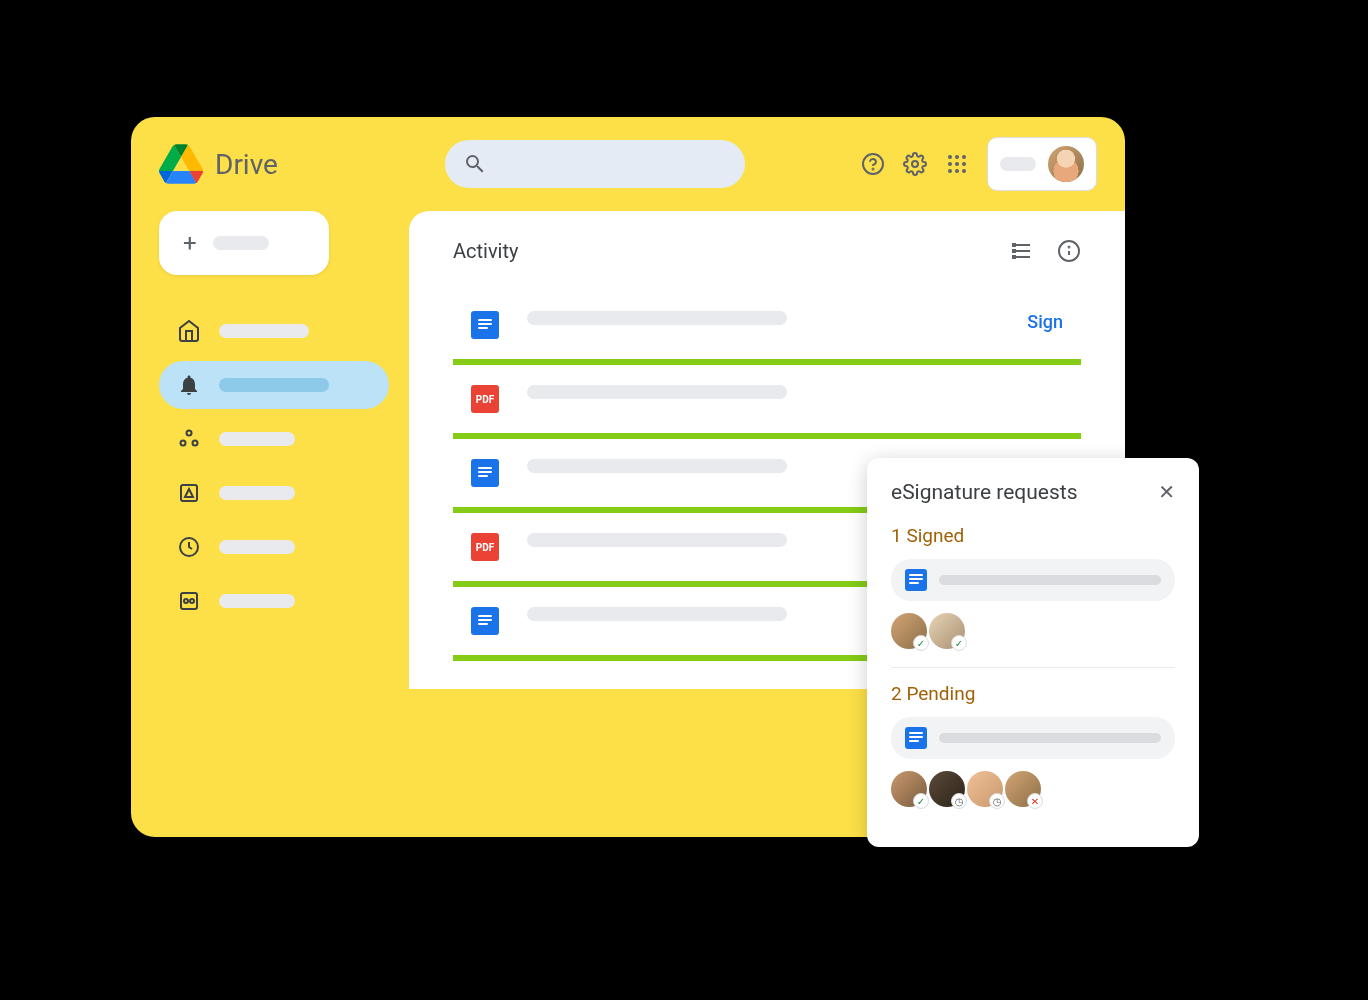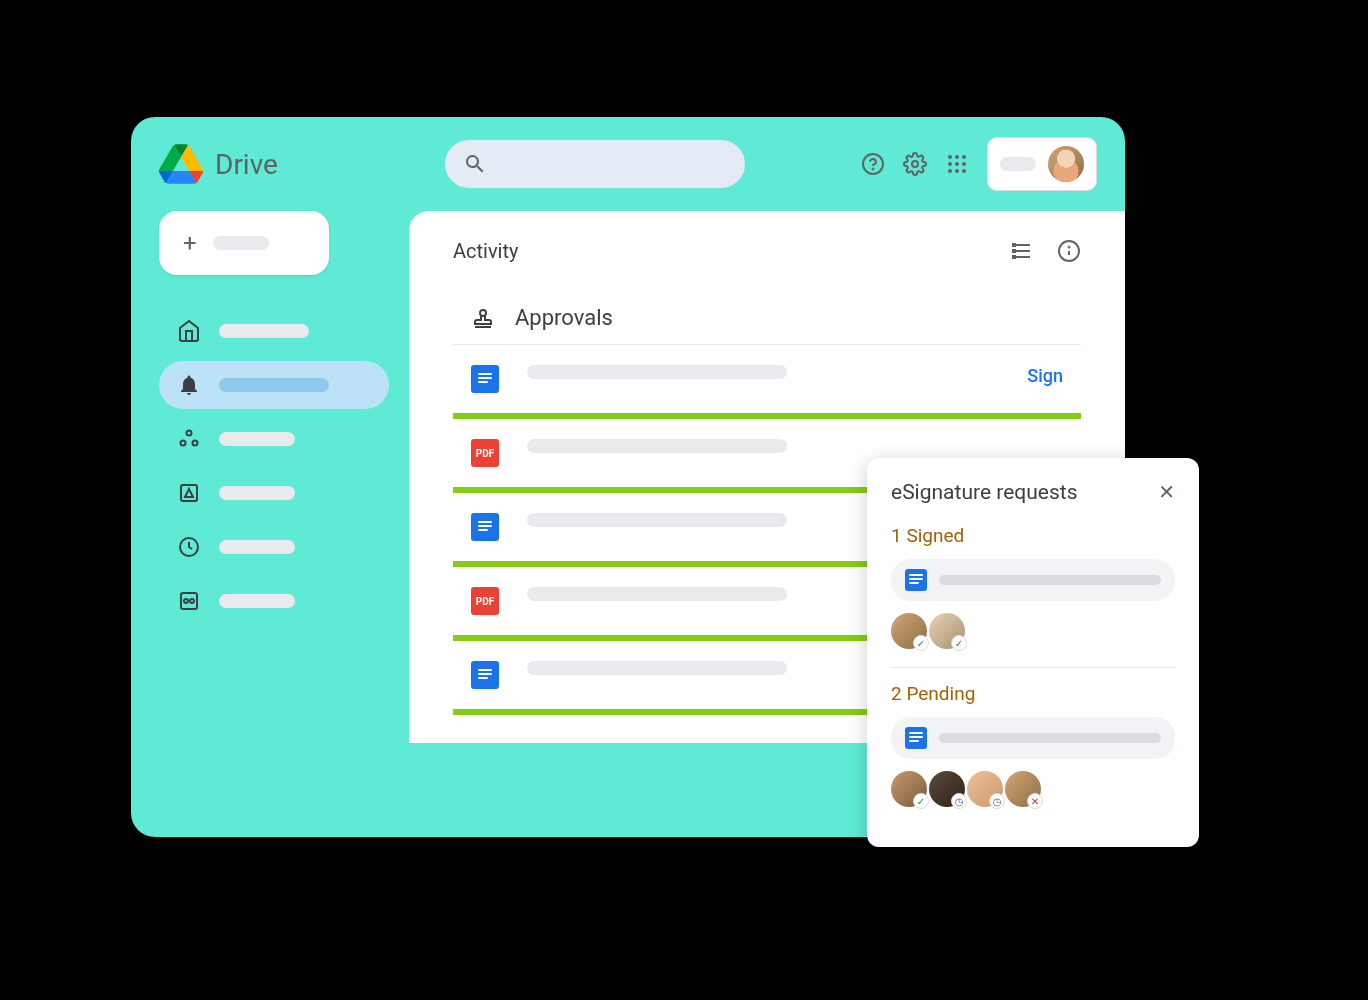--- a/index.html
+++ b/index.html
@@ -9,21 +9,21 @@
       width: 1368px;
       height: 1000px;
       position: relative;
     }
     .app-window {
       position: absolute;
       left: 131px;
       top: 117px;
       width: 994px;
       height: 720px;
-      background: #5eead4;
+      background: #fde047;
       border-radius: 24px;
       overflow: hidden;
     }
     .header {
       display: flex;
       align-items: center;
       padding: 20px 28px;
       gap: 16px;
     }
     .logo-area {
@@ -437,28 +437,20 @@
               <rect x="3" y="16" width="4" height="4"></rect>
             </svg>
           <svg class="header-icon" viewBox="0 0 24 24" fill="none" stroke="currentColor" stroke-width="2">
               <circle cx="12" cy="12" r="10"></circle>
               <line x1="12" y1="16" x2="12" y2="12"></line>
               <circle cx="12" cy="8" r="0.5" fill="currentColor"></circle>
             </svg>
         </div>
       </div>
 
-      <div class="section-header">
-        <svg class="nav-icon" viewBox="0 0 24 24" fill="none" stroke="currentColor" stroke-width="2">
-            <circle cx="12" cy="7" r="3"></circle>
-            <path d="M10 10v4H6a2 2 0 00-2 2v2h16v-2a2 2 0 00-2-2h-4v-4"></path>
-            <line x1="4" y1="21" x2="20" y2="21"></line>
-          </svg>
-        <span class="section-title">Approvals</span>
-      </div>
 
       <div id="approval-rows">
           <div class="approval-row">
             <div class="file-icon doc">
               <div class="doc-lines">
                 <span></span>
                 <span></span>
                 <span></span>
               </div>
             </div>

